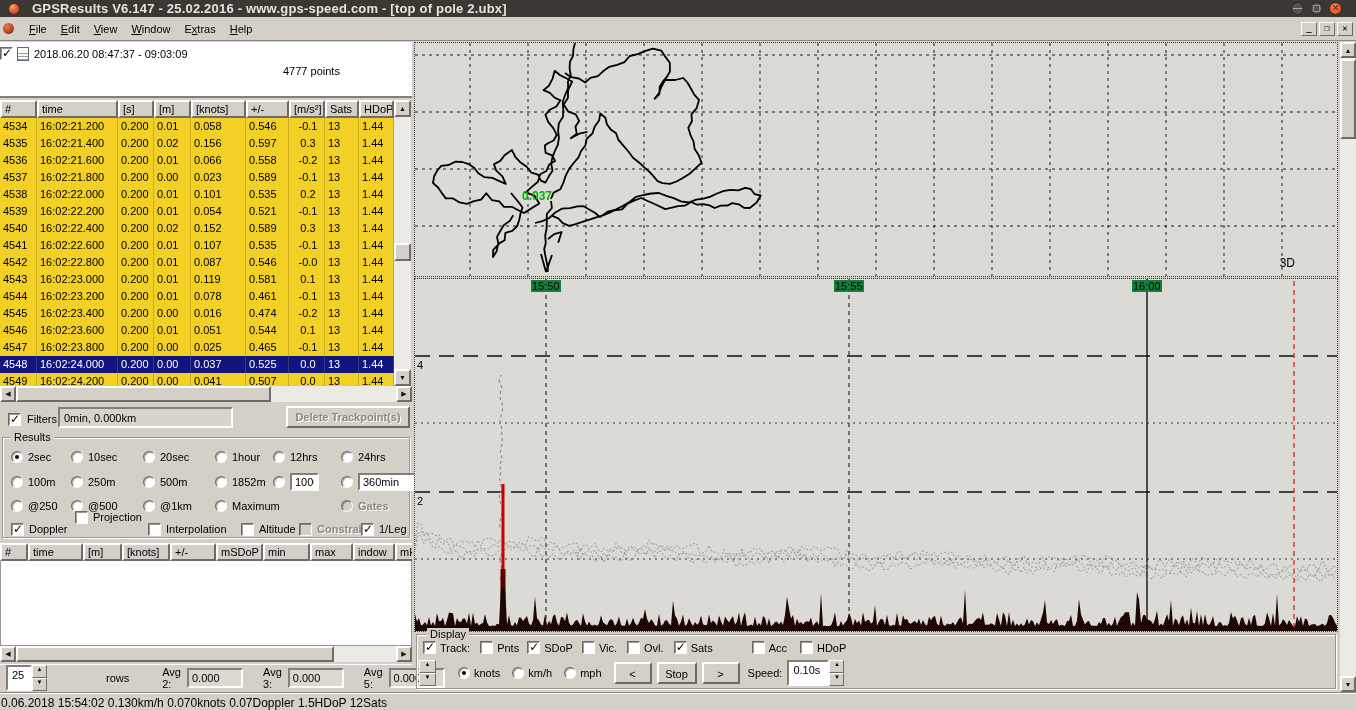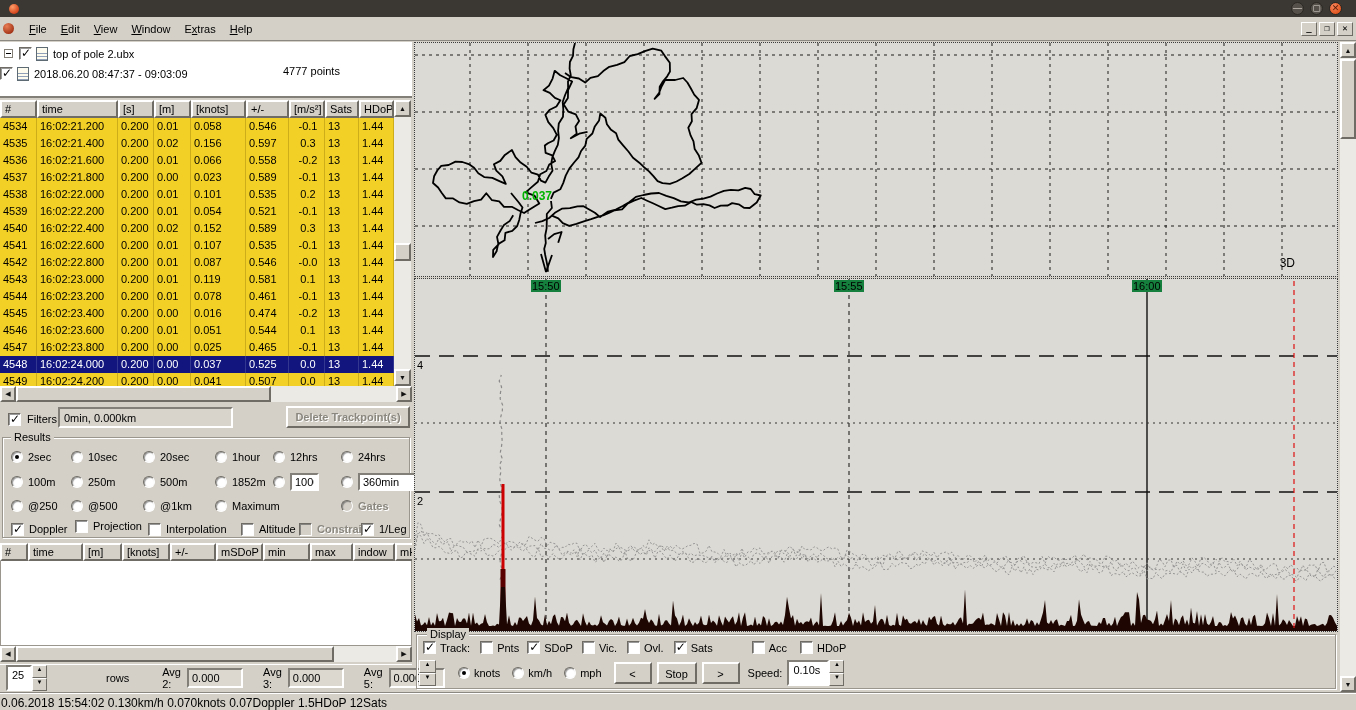--- a/index.html
+++ b/index.html
@@ -103,20 +103,21 @@
   #display-row1 { position:absolute; left:6px; top:6px; display:flex; align-items:center; }
   #display-row2 { position:absolute; left:2px; top:25px; display:flex; align-items:center; }
   .disp-item { display:flex; align-items:center; gap:4px; }
   .win-btn { height:22px; text-align:center; padding-top:4px; }
 </style>
 </head>
 <body>
 
 <div id="titlebar" class="abs">
   <div id="app-dot"></div>
+  <div id="title-text">GPSResults V6.147 - 25.02.2016 - www.gps-speed.com - [top of pole 2.ubx]</div>
   <div id="titlebar-buttons">
     <div class="ubtn">
         <span>—</span>
       </div>
     <div class="ubtn">
         <span>▢</span>
       </div>
     <div class="ubtn" id="btn-close">
         <span>✕</span>
       </div>
@@ -134,26 +135,20 @@
       <div class="menu-item"><u>H</u>elp</div>
     </div>
   <div id="mdi-buttons">
     <div class="mdi-btn raised1">_</div>
     <div class="mdi-btn raised1">❐</div>
     <div class="mdi-btn raised1">✕</div>
   </div>
 </div>
 
 <div id="tree-panel" class="abs">
-  <div class="tree-row">
-    <div class="expander"></div>
-    <div class="cb checked tree-cb"></div>
-    <div class="doc-icon"></div>
-    <div class="tree-label">top of pole 2.ubx</div>
-  </div>
   <div class="tree-row" style="">
     <div class="cb checked"></div>
     <div class="doc-icon"></div>
     <div class="tree-label">2018.06.20 08:47:37 - 09:03:09</div>
   </div>
   <div id="tree-points">4777 points</div>
 </div>
 
 <div id="t1-header" class="abs">
     <div class="hdr-cell">#</div>
@@ -430,21 +425,21 @@
       <span>Maximum</span>
     </div>
     <div class="opt" style="left: 338px; top: 61px;">
       <div class="radio disabled"></div>
       <span class="disabled-text">Gates</span>
     </div>
     <div class="opt" style="left: 8px; top: 84px;">
       <div class="cb checked"></div>
       <span>Doppler</span>
     </div>
-    <div class="opt" style="left: 72px; top: 81px;">
+    <div class="opt" style="left: 72px; top: 72px;">
       <div class="cb"></div>
       <span>Projection</span>
     </div>
     <div class="opt" style="left: 145px; top: 84px;">
       <div class="cb"></div>
       <span>Interpolation</span>
     </div>
     <div class="opt" style="left: 238px; top: 84px;">
       <div class="cb"></div>
       <span>Altitude</span>

